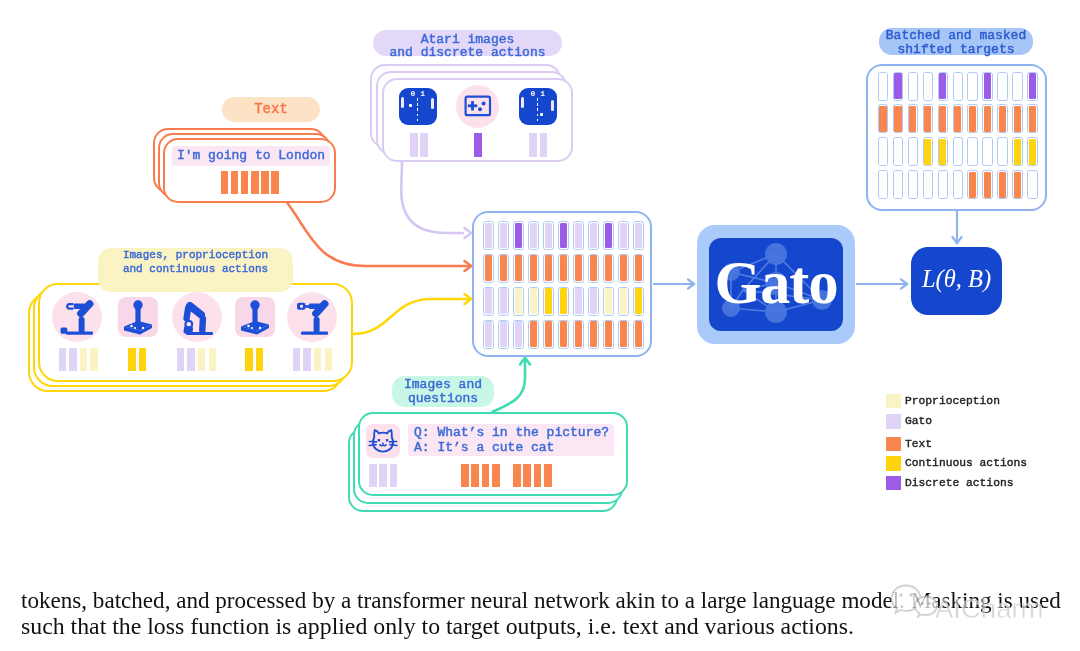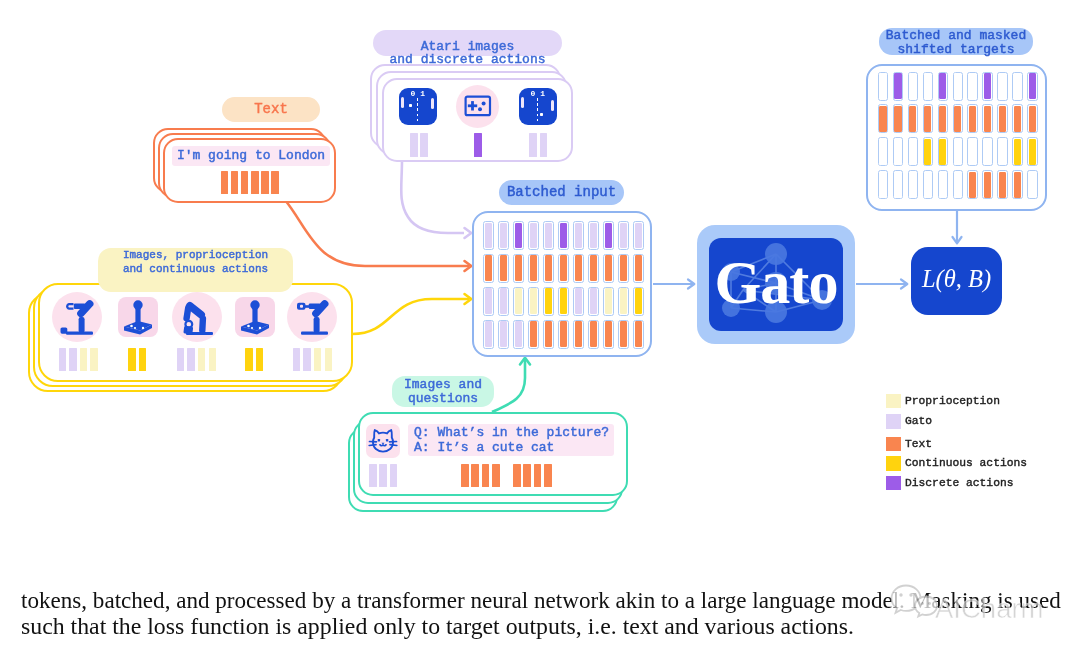--- a/index.html
+++ b/index.html
@@ -31,21 +31,21 @@
     <div style="position:absolute;left:220.5px;top:171.0px;width:7.8px;height:22.5px;background:#F9854F;border-radius:0.5px;"></div>
     <div style="position:absolute;left:230.6px;top:171.0px;width:7.8px;height:22.5px;background:#F9854F;border-radius:0.5px;"></div>
     <div style="position:absolute;left:240.7px;top:171.0px;width:7.8px;height:22.5px;background:#F9854F;border-radius:0.5px;"></div>
     <div style="position:absolute;left:250.8px;top:171.0px;width:7.8px;height:22.5px;background:#F9854F;border-radius:0.5px;"></div>
     <div style="position:absolute;left:260.9px;top:171.0px;width:7.8px;height:22.5px;background:#F9854F;border-radius:0.5px;"></div>
     <div style="position:absolute;left:271.0px;top:171.0px;width:7.8px;height:22.5px;background:#F9854F;border-radius:0.5px;"></div>
     <div class="pill" style="left:222px;top:97px;width:98px;height:25px;line-height:25px;background:#FCE3C5;color:#F8764D;font-size:14px;">Text</div>
     <div class="stackbox" style="left:370px;top:64px;width:191px;height:84px;border:2.4px solid #DACBF4;border-radius:15px;"></div>
     <div class="stackbox" style="left:376px;top:71px;width:191px;height:84px;border:2.4px solid #DACBF4;border-radius:15px;"></div>
     <div class="stackbox" style="left:382px;top:78px;width:191px;height:84px;border:2.4px solid #DACBF4;border-radius:15px;"></div>
-    <div class="pill" style="left:373px;top:30px;width:189px;height:26px;background:#E3D8F8;font-size:13px;line-height:13px;padding-top:10px;box-sizing:border-box;">Atari images<br>and discrete actions</div>
+    <div class="pill" style="left:373px;top:30px;width:189px;height:26px;background:#E3D8F8;font-size:13px;line-height:13px;padding-top:3px;box-sizing:border-box;">Atari images<br>and discrete actions</div>
     <div style="position:absolute;left:399px;top:87.5px;width:37.5px;height:37.5px;background:#1546CE;border-radius:9px;">
       <div style="position:absolute;left:0;top:1.2px;width:100%;text-align:center;font-size:8px;color:#fff;font-weight:bold;">0 1</div>
       <div style="position:absolute;left:17.6px;top:10px;width:1.8px;height:25px;background:repeating-linear-gradient(to bottom,#fff 0,#fff 2.6px,transparent 2.6px,transparent 5.2px);"></div>
       <div style="position:absolute;left:2.2px;top:9.2px;width:3px;height:11px;background:#EFE6FA;border-radius:1.5px;"></div>
       <div style="position:absolute;right:2.2px;top:10px;width:3px;height:11px;background:#EFE6FA;border-radius:1.5px;"></div>
       <div style="position:absolute;left:9.5px;top:16px;width:3.2px;height:3.2px;background:#fff;border-radius:0.8px;"></div>
     </div>
     <div style="position:absolute;left:519px;top:87.5px;width:37.5px;height:37.5px;background:#1546CE;border-radius:9px;">
       <div style="position:absolute;left:0;top:1.2px;width:100%;text-align:center;font-size:8px;color:#fff;font-weight:bold;">0 1</div>
       <div style="position:absolute;left:17.6px;top:10px;width:1.8px;height:25px;background:repeating-linear-gradient(to bottom,#fff 0,#fff 2.6px,transparent 2.6px,transparent 5.2px);"></div>
@@ -262,21 +262,20 @@
     </div>
     <div style="position:absolute;left:603.1px;top:319.6px;width:10.6px;height:29px;border:1.5px solid #AECBF5;border-radius:2.5px;box-sizing:border-box;background:#fff;">
       <div style="position:absolute;left:0.7px;top:0.7px;right:0.7px;bottom:0.7px;background:#F9854F;border-radius:1.2px;"></div>
     </div>
     <div style="position:absolute;left:618.0px;top:319.6px;width:10.6px;height:29px;border:1.5px solid #AECBF5;border-radius:2.5px;box-sizing:border-box;background:#fff;">
       <div style="position:absolute;left:0.7px;top:0.7px;right:0.7px;bottom:0.7px;background:#F9854F;border-radius:1.2px;"></div>
     </div>
     <div style="position:absolute;left:633.0px;top:319.6px;width:10.6px;height:29px;border:1.5px solid #AECBF5;border-radius:2.5px;box-sizing:border-box;background:#fff;">
       <div style="position:absolute;left:0.7px;top:0.7px;right:0.7px;bottom:0.7px;background:#F9854F;border-radius:1.2px;"></div>
     </div>
-    <div class="pill" style="left:499px;top:180px;width:125px;height:25px;line-height:25px;background:#A7C6F8;font-size:14px;color:#2E5BD0;">Batched input</div>
     <div style="position:absolute;left:866px;top:64px;width:181px;height:147px;border:2.2px solid #8FB4F0;border-radius:16px;box-sizing:border-box;background:#fff;"></div>
     <div style="position:absolute;left:877.6px;top:71.5px;width:10.6px;height:29px;border:1.5px solid #AECBF5;border-radius:2.5px;box-sizing:border-box;background:#fff;">
       <div style="position:absolute;left:0.7px;top:0.7px;right:0.7px;bottom:0.7px;background:#FFFFFF;border-radius:1.2px;"></div>
     </div>
     <div style="position:absolute;left:892.6px;top:71.5px;width:10.6px;height:29px;border:1.5px solid #AECBF5;border-radius:2.5px;box-sizing:border-box;background:#fff;">
       <div style="position:absolute;left:0.7px;top:0.7px;right:0.7px;bottom:0.7px;background:#9D5CE8;border-radius:1.2px;"></div>
     </div>
     <div style="position:absolute;left:907.5px;top:71.5px;width:10.6px;height:29px;border:1.5px solid #AECBF5;border-radius:2.5px;box-sizing:border-box;background:#fff;">
       <div style="position:absolute;left:0.7px;top:0.7px;right:0.7px;bottom:0.7px;background:#FFFFFF;border-radius:1.2px;"></div>
     </div>

